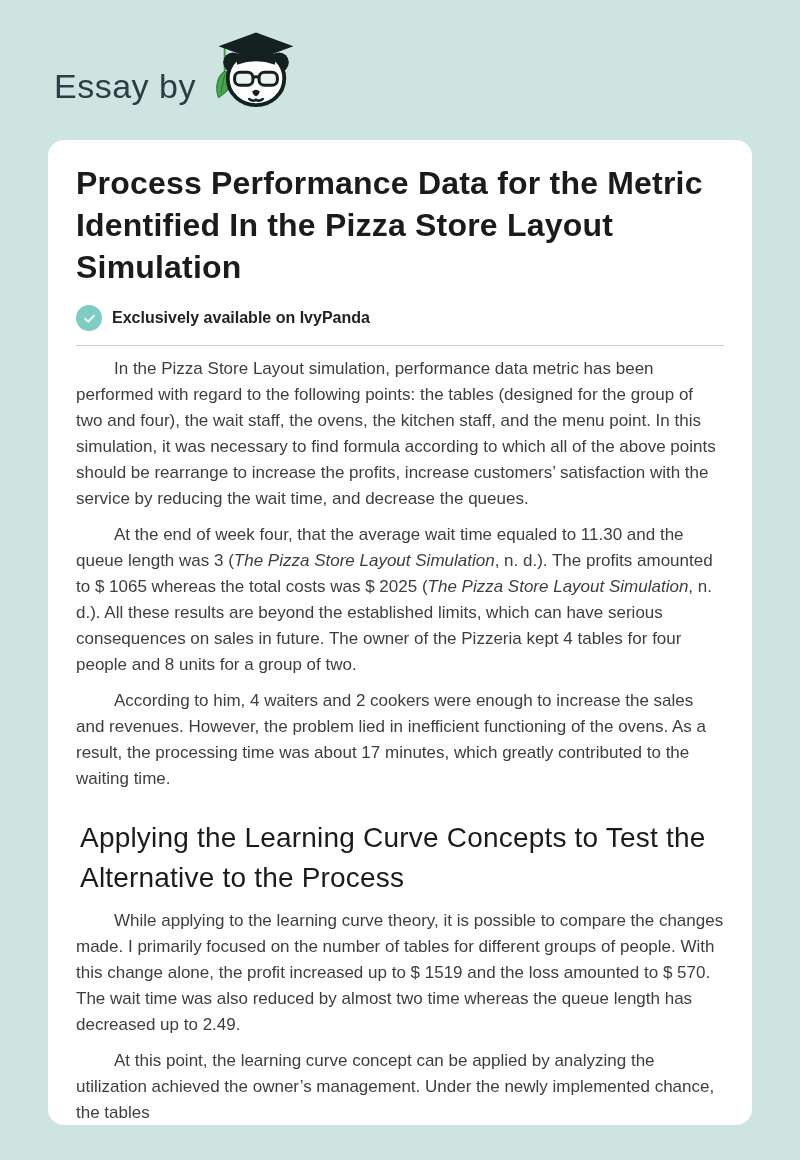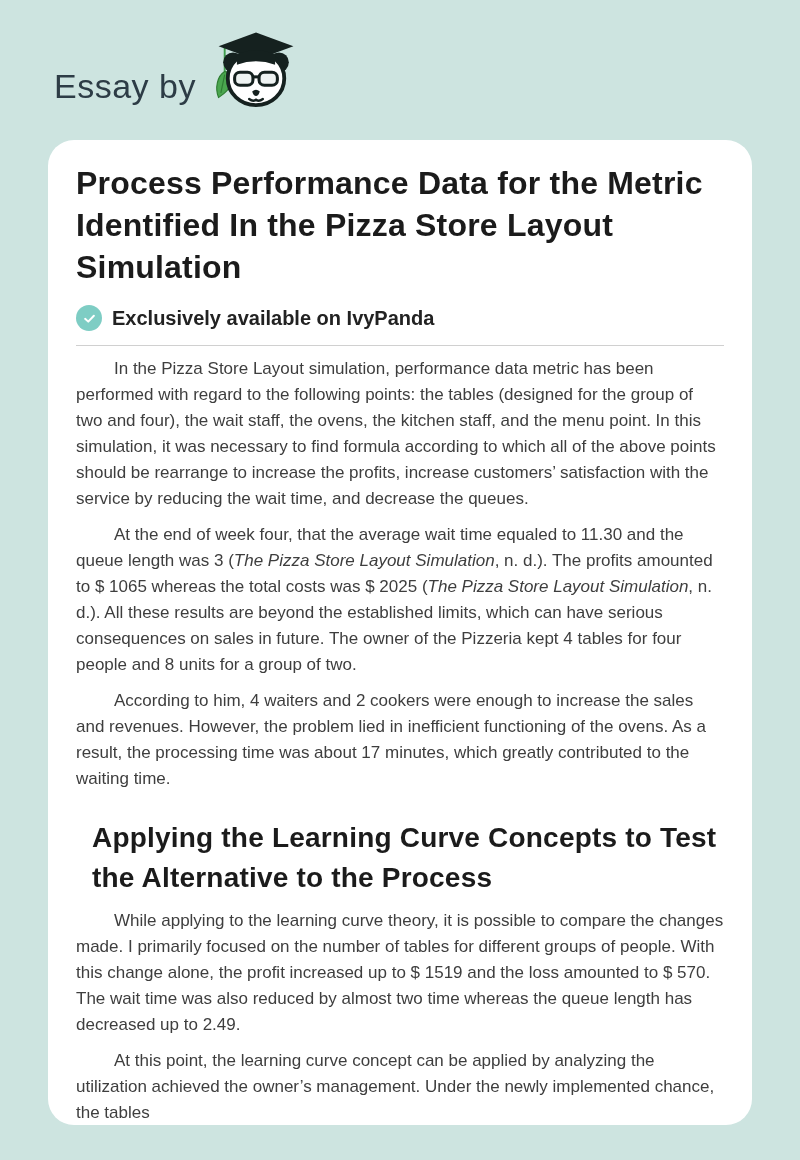--- a/index.html
+++ b/index.html
@@ -51,21 +51,21 @@
     font-weight: bold;
     vertical-align: 18px;
   }
 
   
   .card {
     width: 704px;
     height: 985px;
     margin: 0 auto;
     background: var(--card, #ffffff);
-    border-radius: 26px;
+    border-radius: 16px;
     padding: 22px 28px 30px 28px;
     overflow: hidden;
   }
   h1.essay-title {
     margin: 0;
     font-size: 32px;
     line-height: 42px;
     font-weight: bold;
     color: var(--title-text, #1b1b1b);
     letter-spacing: 0.2px;
@@ -80,45 +80,45 @@
     height: 26px;
     border-radius: 50%;
     background: var(--badge, #7ecdc4);
     display: flex;
     align-items: center;
     justify-content: center;
     flex: 0 0 auto;
   }
   .badge-label {
     margin-left: 10px;
-    font-size: 20px;
+    font-size: 16px;
     font-weight: bold;
     color: #222222;
   }
   hr.divider {
     border: none;
     border-top: 1px solid #d0d0d0;
     margin: 14px 0 0 0;
   }
 
   
   .article-body p {
     margin: 10px 0 0 0;
     font-size: 17px;
     line-height: 26px;
     color: var(--body-text, #3e3e3e);
     text-indent: 38px;
     text-align: left;
   }
   .article-body p em { font-style: italic; }
   .article-body h2 {
-    margin: 26px 0 0 16px;
+    margin: 26px 0 0 4px;
     font-size: 28px;
     line-height: 40px;
-    font-weight: bold;
+    font-weight: normal;
     color: var(--title-text, #1b1b1b);
     letter-spacing: 0.2px;
   }
 </style>
 </head>
 <body>
 
 <div class="page">
 
   <header class="site-header">

